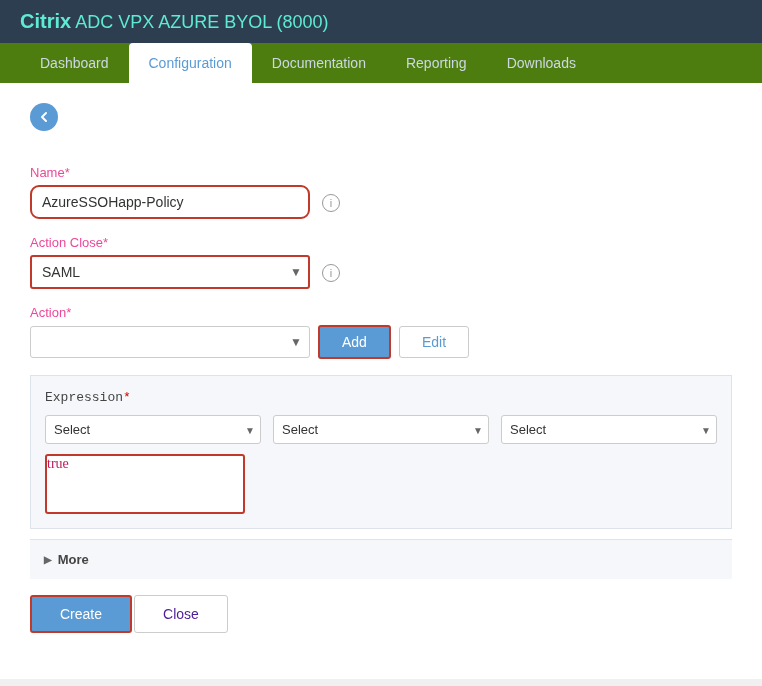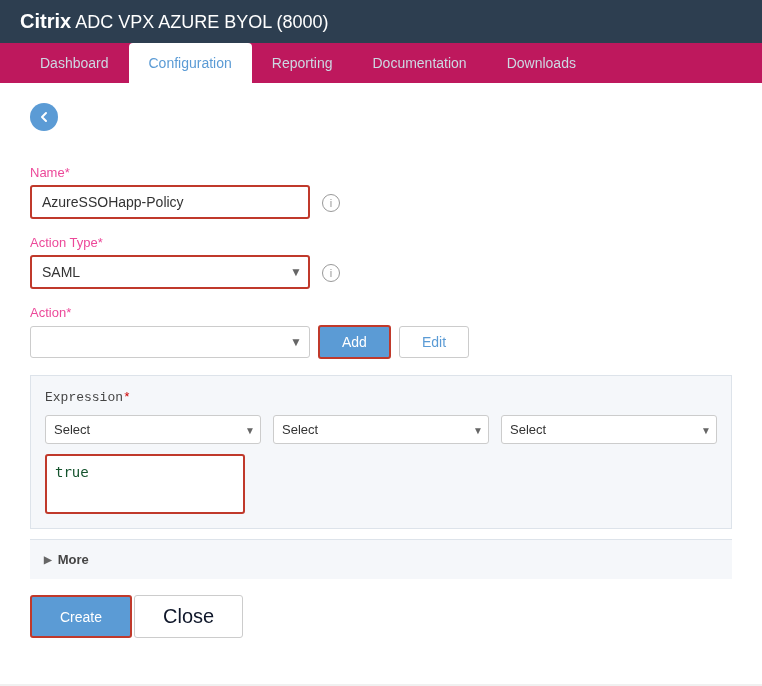--- a/index.html
+++ b/index.html
@@ -1,43 +1,43 @@
 <!DOCTYPE html>
 <html><head>
   <meta charset="utf-8">
   <style>
     * { box-sizing: border-box; margin: 0; padding: 0; }
     body { font-family: Arial, sans-serif; font-size: 14px; background: #f0f0f0; width: 762px; height: 686px; overflow: hidden; }
 
     
-    .header { background: #2d3e50; color: #ffffff; padding: 10px 20px; display: flex; align-items: flex-start; }
+    .header { background: #2d3e50; color: #5eead4; padding: 10px 20px; display: flex; align-items: flex-start; }
     .header-title { font-size: 20px; font-weight: bold; }
     .header-title span.citrix { font-weight: 900; }
     .header-title span.rest { font-weight: 400; font-size: 18px; }
 
     
-    .nav { background: #be185d; display: flex; padding: 0 20px; }
+    .nav { background: #4d7c0f; display: flex; padding: 0 20px; }
     .nav-item { color: #cdd8e3; padding: 12px 20px; cursor: pointer; font-size: 14px; text-decoration: none; }
     .nav-item.active { color: #5b9bd5; background: white; border-radius: 4px 4px 0 0; }
 
     
     .page { background: white; margin: 0; padding: 20px 30px; min-height: 580px; }
 
     
     .page-title-row { display: flex; align-items: center; margin-bottom: 24px; }
     .back-btn { width: 28px; height: 28px; background: #5b9bd5; border-radius: 50%; display: flex; align-items: center; justify-content: center; margin-right: 12px; cursor: pointer; }
     .back-btn svg { fill: white; }
     .page-title { font-size: 22px; color: #2d3e50; font-weight: 400; }
 
     
     .form-section { padding: 10px 0; }
     .form-group { margin-bottom: 16px; }
     .form-label { font-size: 13px; color: #ec4899; margin-bottom: 5px; display: block; }
 
-    .form-input { border: 2px solid #c0392b; border-radius: 3px; padding: 7px 10px; width: 280px; font-size: 14px; color: #333; outline: none; }
+    .form-input { border: 2px solid #c0392b; border-radius: 9px; padding: 7px 10px; width: 280px; font-size: 14px; color: #333; outline: none; }
 
     .form-select-wrapper { position: relative; display: inline-block; width: 280px; }
     .form-select { border: 2px solid #c0392b; border-radius: 3px; padding: 7px 10px; width: 100%; font-size: 14px; color: #333; background: white; appearance: none; -webkit-appearance: none; outline: none; cursor: pointer; }
     .select-arrow { position: absolute; right: 8px; top: 50%; transform: translateY(-50%); pointer-events: none; color: #666; font-size: 12px; }
 
     .info-icon { display: inline-flex; align-items: center; justify-content: center; width: 18px; height: 18px; border: 1px solid #999; border-radius: 50%; color: #999; font-size: 11px; cursor: pointer; margin-left: 8px; vertical-align: middle; }
 
     
     .action-row { display: flex; align-items: center; gap: 8px; margin-bottom: 16px; }
     .action-select-wrapper { position: relative; display: inline-block; width: 280px; }
@@ -46,46 +46,46 @@
     .btn-edit { background: white; color: #5b9bd5; border: 1px solid #ccc; border-radius: 3px; padding: 7px 22px; font-size: 14px; cursor: pointer; }
 
     
     .expression-section { background: #f5f7fa; border: 1px solid #dde3ea; padding: 14px; margin-bottom: 0; }
     .expression-label { font-size: 13px; color: #444; margin-bottom: 10px; display: block; font-family: Liberation Mono, monospace; }
     .expression-dropdowns { display: flex; gap: 12px; margin-bottom: 10px; }
     .expr-select-wrapper { position: relative; flex: 1; }
     .expr-select { border: 1px solid #ccc; border-radius: 3px; padding: 6px 8px; width: 100%; font-size: 13px; color: #333; background: white; appearance: none; -webkit-appearance: none; outline: none; cursor: pointer; }
     .expr-arrow { position: absolute; right: 6px; top: 50%; transform: translateY(-50%); pointer-events: none; color: #666; font-size: 10px; }
 
-    .expression-textarea { border: 2px solid #c0392b; border-radius: 3px; padding: 8px; width: 200px; height: 60px; font-size: 14px; color: #14532d; resize: none; outline: none; display: block; }
+    .expression-textarea { border: 2px solid #c0392b; border-radius: 3px; padding: 0; width: 200px; height: 60px; font-size: 14px; color: #be185d; resize: none; outline: none; display: block; font-family: Liberation Serif, serif; }
 
     
     .more-section { border-top: 1px solid #dde3ea; margin-top: 10px; }
     .more-toggle { padding: 12px 0; display: flex; align-items: center; gap: 6px; cursor: pointer; color: #444; font-size: 13px; font-weight: bold; background: #f5f7fa; padding: 12px 14px; }
     .more-arrow { font-size: 10px; color: #666; }
 
     
     .form-buttons { display: flex; gap: 2px; padding: 16px 0; }
     .btn-create { background: #5b9bd5; color: white; border: 2px solid #c0392b; border-radius: 3px; padding: 9px 28px; font-size: 14px; cursor: pointer; font-weight: 500; }
-    .btn-close { background: white; color: #0f172a; border: 1px solid #ccc; border-radius: 3px; padding: 9px 28px; font-size: 20px; cursor: pointer; }
+    .btn-close { background: white; color: #4c1d95; border: 1px solid #ccc; border-radius: 3px; padding: 9px 28px; font-size: 14px; cursor: pointer; }
   </style>
 </head>
 <body>
 
 <div class="header">
   <span class="header-title">
     <span class="citrix">Citrix</span><span class="rest"> ADC VPX AZURE BYOL (8000)</span>
   </span>
 </div>
 
 <div class="nav">
   <a class="nav-item">Dashboard</a>
   <a class="nav-item active">Configuration</a>
+  <a class="nav-item">Documentation</a>
   <a class="nav-item">Reporting</a>
-  <a class="nav-item">Documentation</a>
   <a class="nav-item">Downloads</a>
 </div>
 
 <div class="page">
 
   <div class="page-title-row">
     <div class="back-btn">
       <svg width="12" height="12" viewBox="0 0 12 12">
         <path d="M8 2L4 6l4 4" stroke="white" stroke-width="2" fill="none" stroke-linecap="round" stroke-linejoin="round"></path>
       </svg>
@@ -94,21 +94,21 @@
 
   <div class="form-section">
 
     <div class="form-group">
       <label class="form-label">Name*</label>
       <input type="text" class="form-input" value="AzureSSOHapp-Policy" style="">
       <span class="info-icon">i</span>
     </div>
 
     <div class="form-group">
-      <label class="form-label">Action Type*</label>
+      <label class="form-label">Action Close*</label>
       <div class="form-select-wrapper">
         <select class="form-select">
           <option>SAML</option>
           <option>LDAP</option>
           <option>RADIUS</option>
           <option>Certificate</option>
         </select>
         <span class="select-arrow">▼</span>
       </div>
       <span class="info-icon">i</span>

